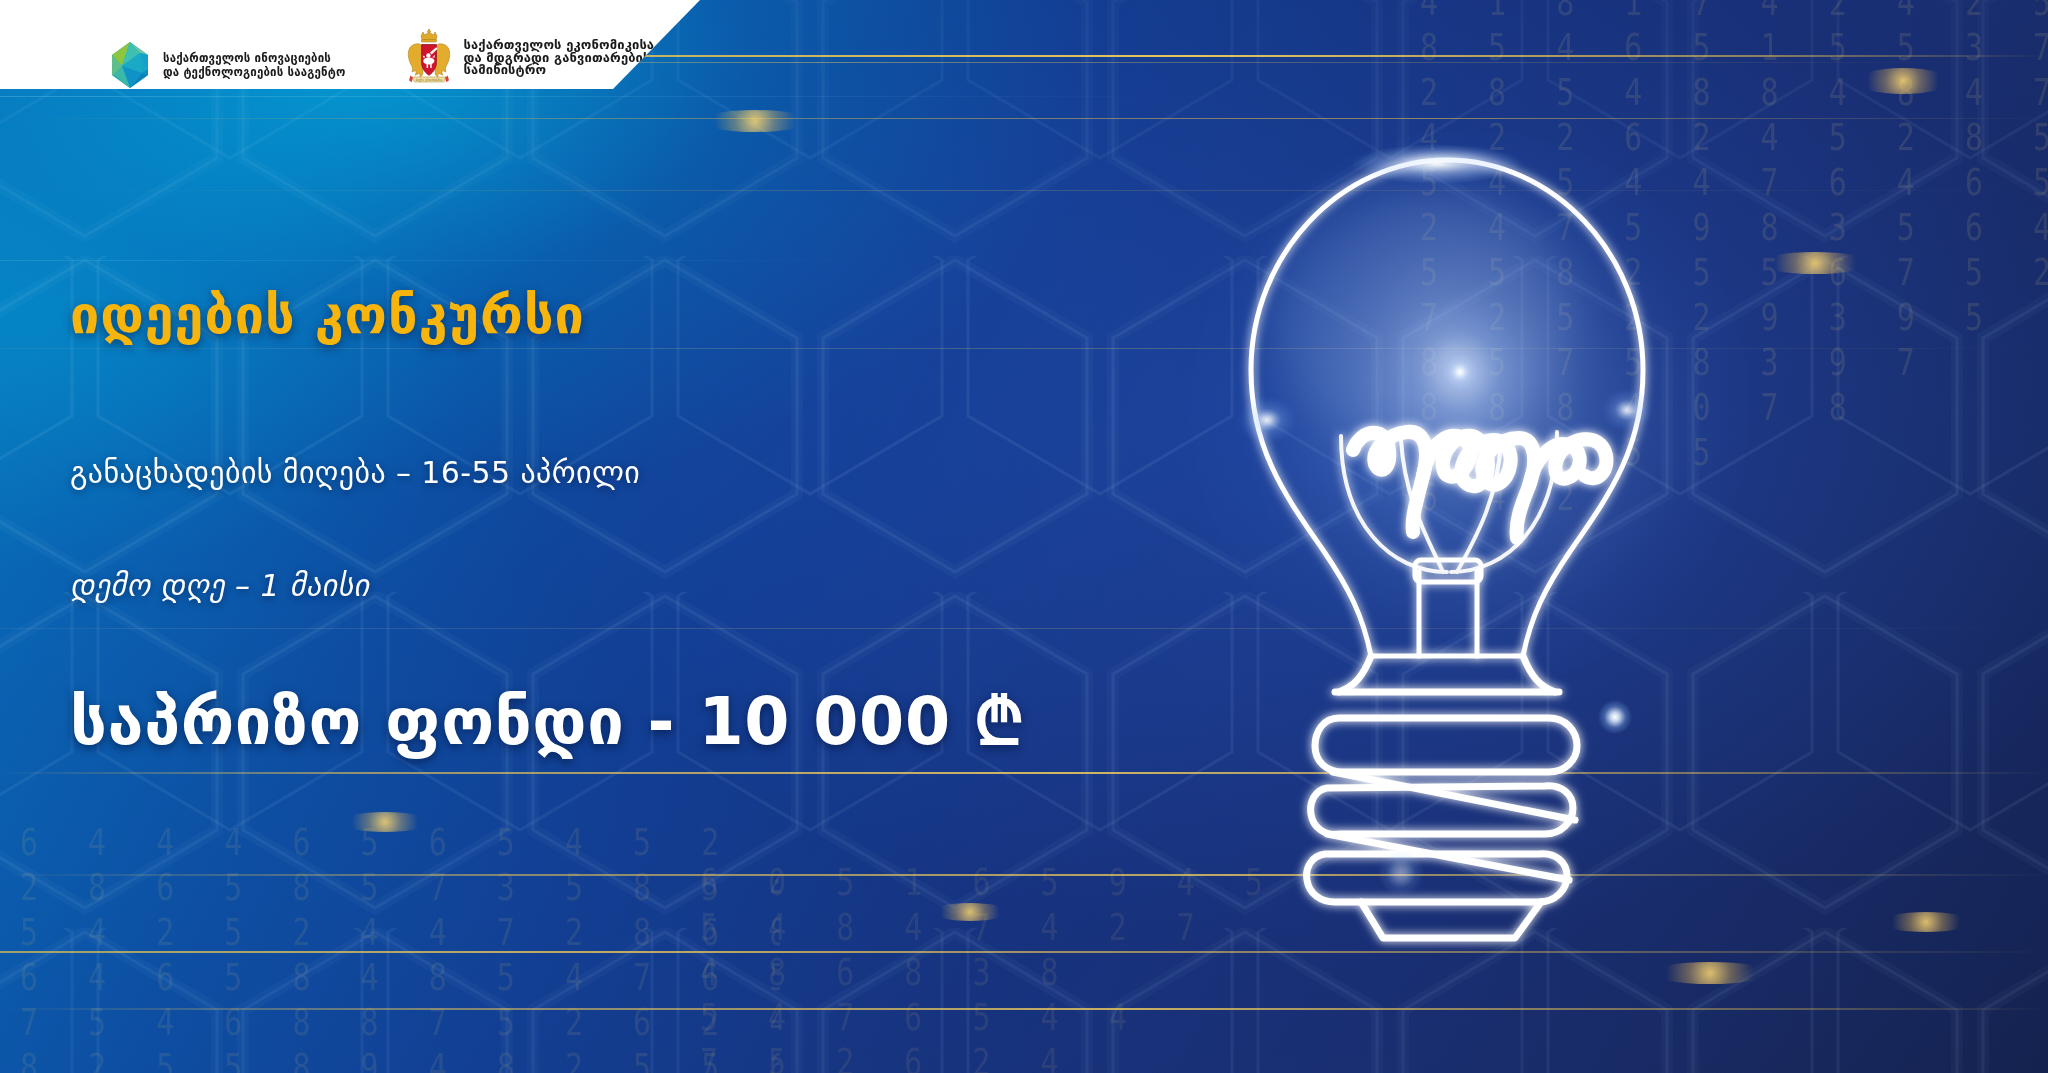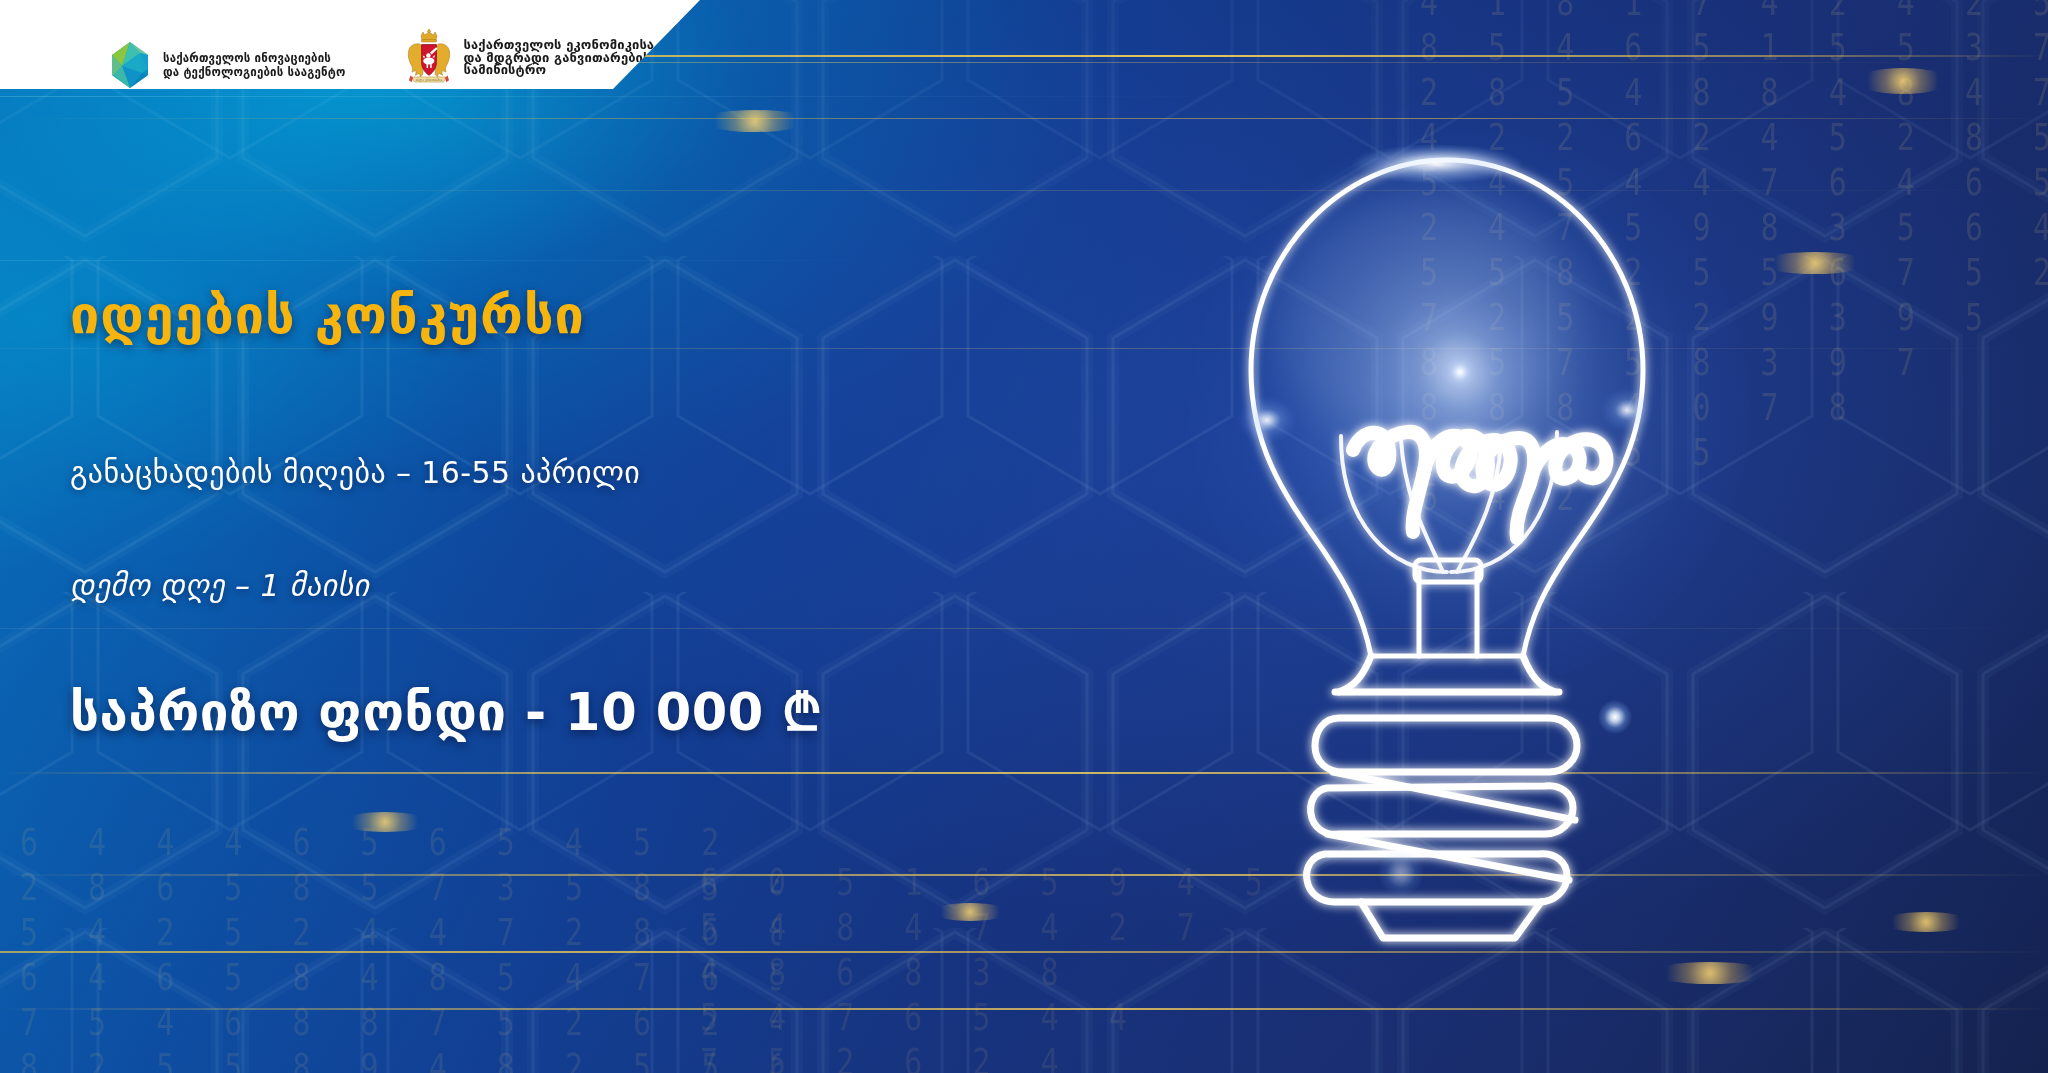--- a/index.html
+++ b/index.html
@@ -95,21 +95,21 @@
   .sub{
     position:absolute; left:0;
     color:#ffffff; font-size:30px; font-weight:400; letter-spacing:.4px;
     text-shadow:0 2px 7px rgba(0,15,50,.55);
     white-space:nowrap;
   }
   .sub.s1{ top:455px; }
   .sub.s2{ top:568px;font-style:italic; }
   .prize{
     position:absolute; left:0; top:675px;
-    color:#ffffff; font-size:51px; font-weight:700; letter-spacing:.6px;
+    color:#ffffff; font-size:65px; font-weight:700; letter-spacing:.6px;
     text-shadow:0 3px 10px rgba(0,15,50,.6);
     white-space:nowrap;
   }
 
   
   .bulb{ position:absolute; left:1215px; top:120px; width:520px; height:830px; z-index:4; }
   .bulb svg{ width:100%; height:100%; display:block; overflow:visible; }
 
   .bulbglow{
     position:absolute; left:1190px; top:130px; width:560px; height:560px;

